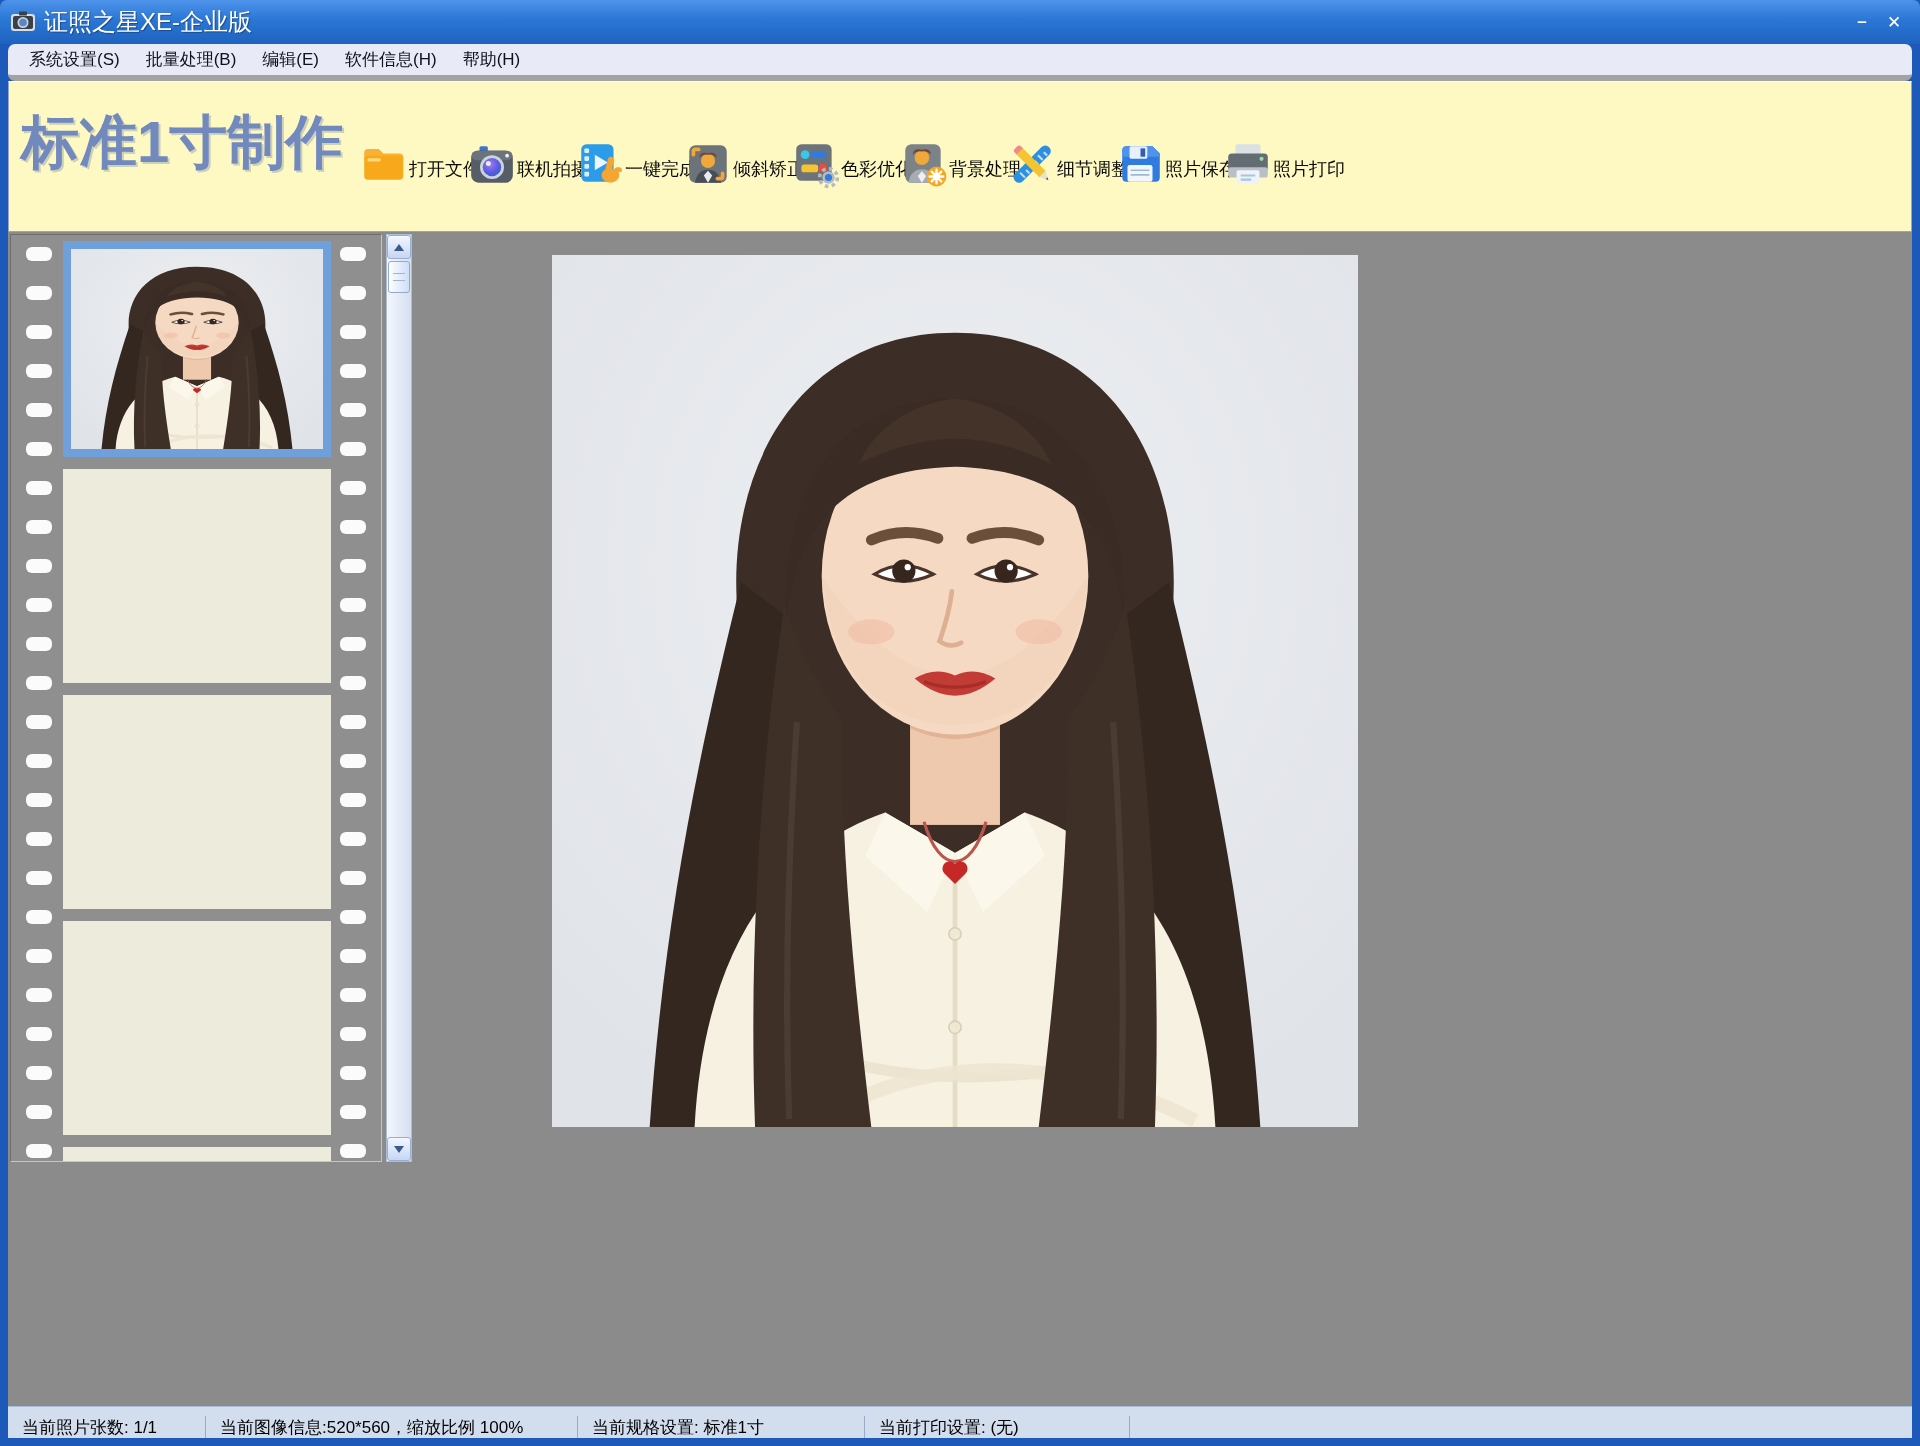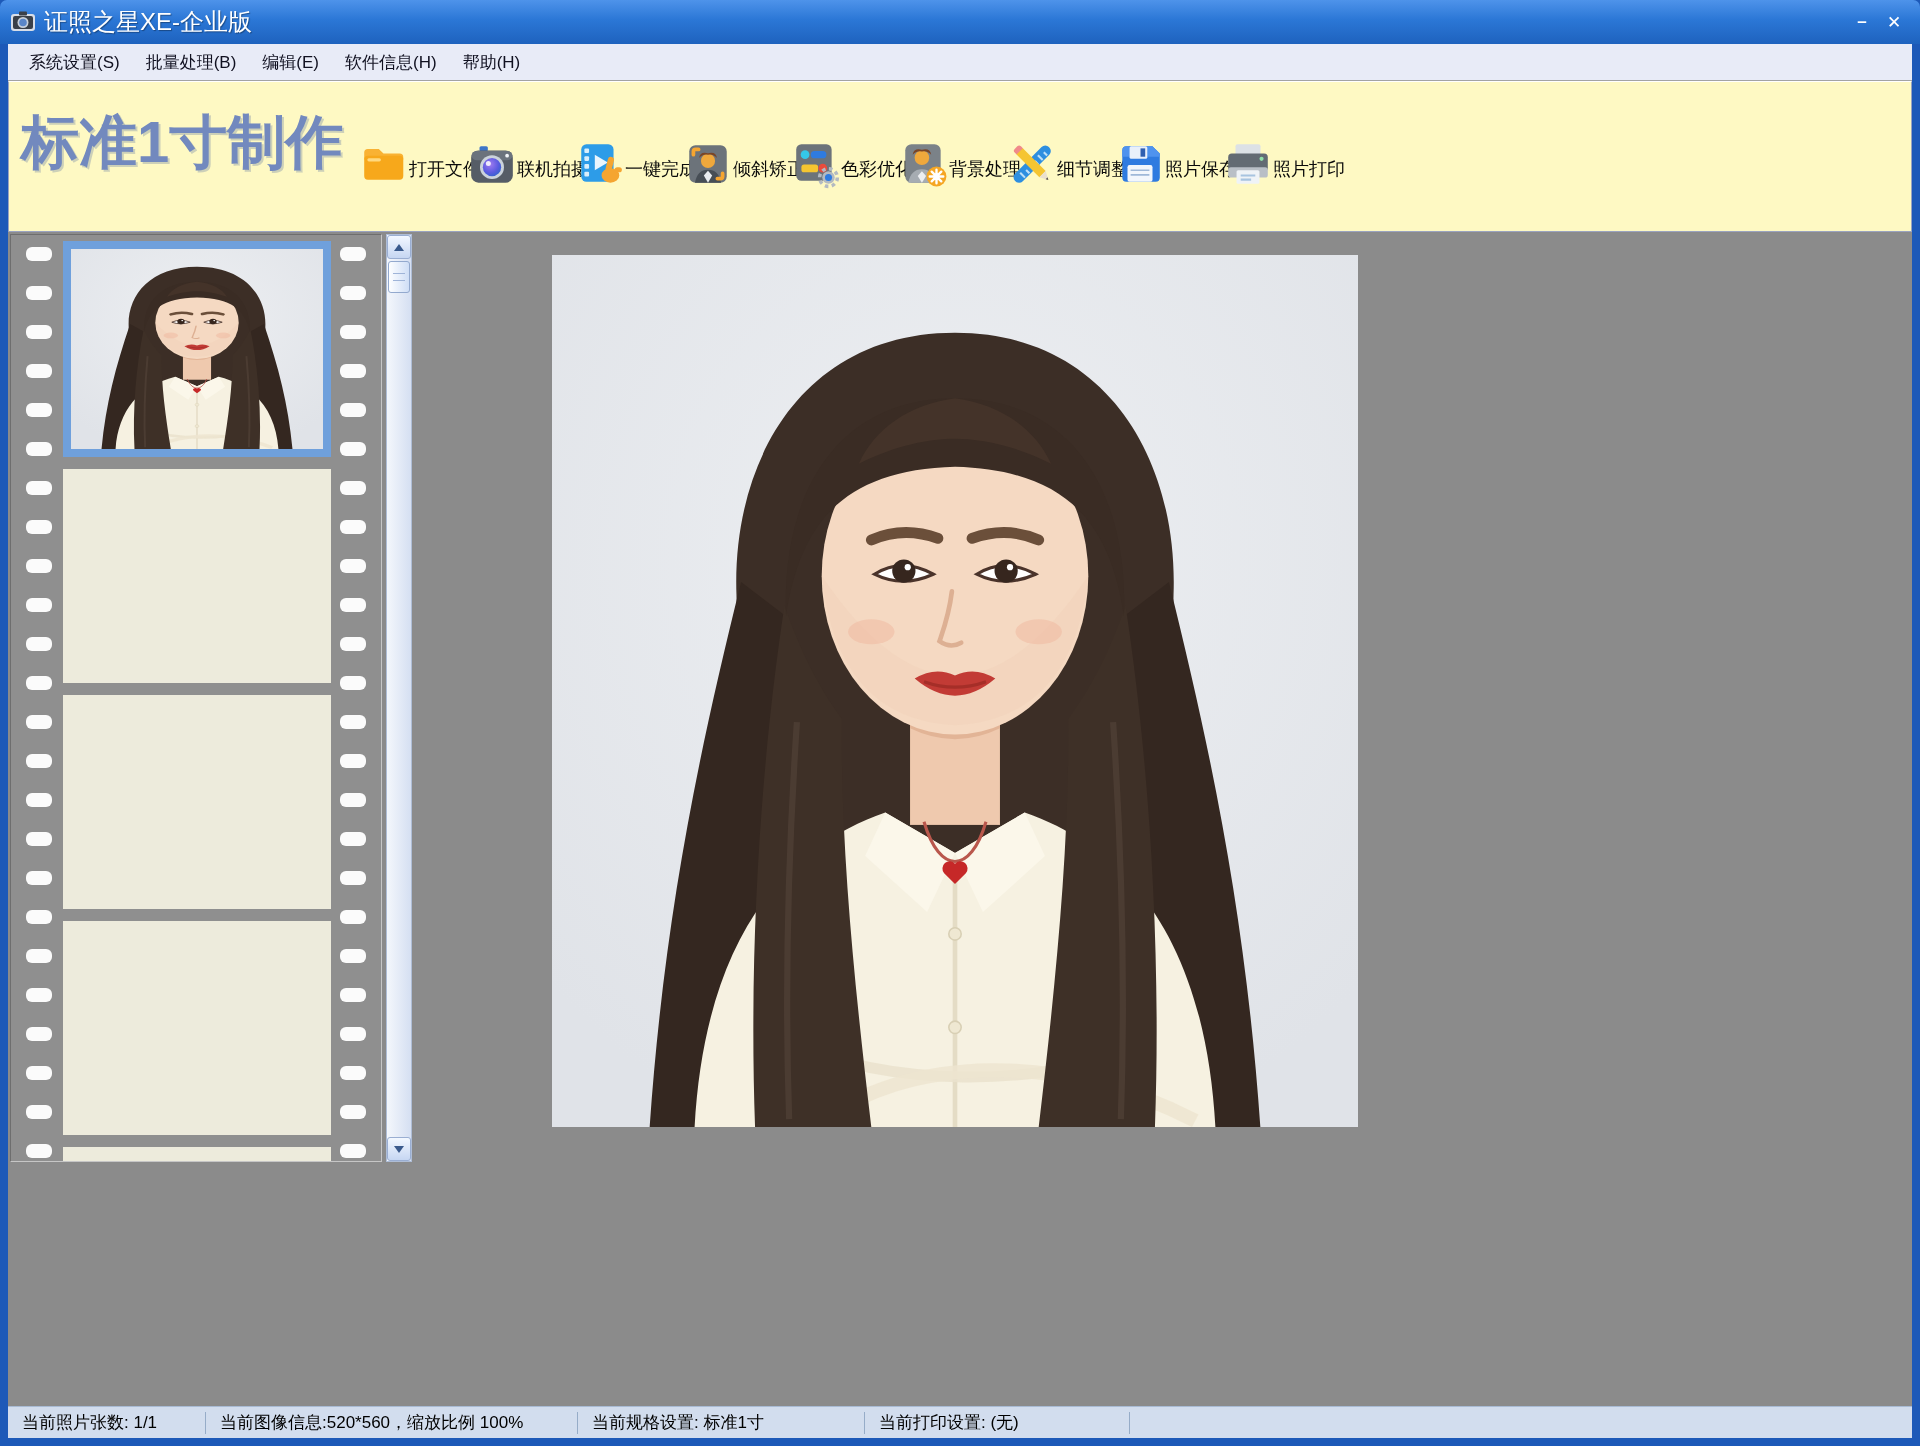--- a/index.html
+++ b/index.html
@@ -21,22 +21,22 @@
   .titlebar .ttl { color:#fff; font-size:24px; text-shadow:1px 1px 1px rgba(0,0,0,.35); }
   .titlebar .spacer { flex:1; }
   .win-btn {
     width:32px; height:26px; display:flex; align-items:center; justify-content:center;
     color:#fff; font-size:17px; font-weight:bold; cursor:default;
   }
 
   
   .menubar {
     position:absolute; left:8px; right:8px; top:44px; height:37px;
-    background:#E8EBF7; border-bottom:1px solid #a3a3a3;
-    display:flex; align-items:center; padding-left:8px;
+    background:#E8EBF7; border-bottom:6px solid #a3a3a3;
+    display:flex; align-items:center; padding-left:8px;border-radius:7px;
   }
   .menu-item { padding:5px 13px; font-size:17px; color:#101020; }
 
   
   .toolbar {
     position:absolute; left:8px; right:8px; top:81px; height:151px;
     background:#fef9c3; border:1px solid #9AA3C0; border-top-color:#FFFFFF;
   }
   .headline {
     position:absolute; left:12px; top:22px;
@@ -103,21 +103,21 @@
   .scroll-thumb .grip { width:12px; height:8px; border-top:1px solid #9FB4D8; border-bottom:1px solid #9FB4D8; }
 
   
   .main-photo { position:absolute; left:544px; top:23px; width:806px; height:872px; }
   .main-photo svg { width:100%; height:100%; display:block; }
 
   
   .statusbar {
     position:absolute; left:8px; right:8px; top:1406px; height:32px;
     background:#D2DDEE; border-top:1px solid #A9BBD4;
-    display:flex; align-items:center; font-size:17px; color:#000;
+    display:flex; align-items:flex-end; font-size:17px; color:#000;
   }
   .status-seg {
     display:flex; align-items:center; height:22px;
     padding-left:14px; border-right:1px solid #96ACC8; white-space:nowrap;
   }
   .s1 { width:198px; } .s2 { width:372px; } .s3 { width:287px; } .s4 { width:265px; }
 </style>
 </head>
 <body>
 

